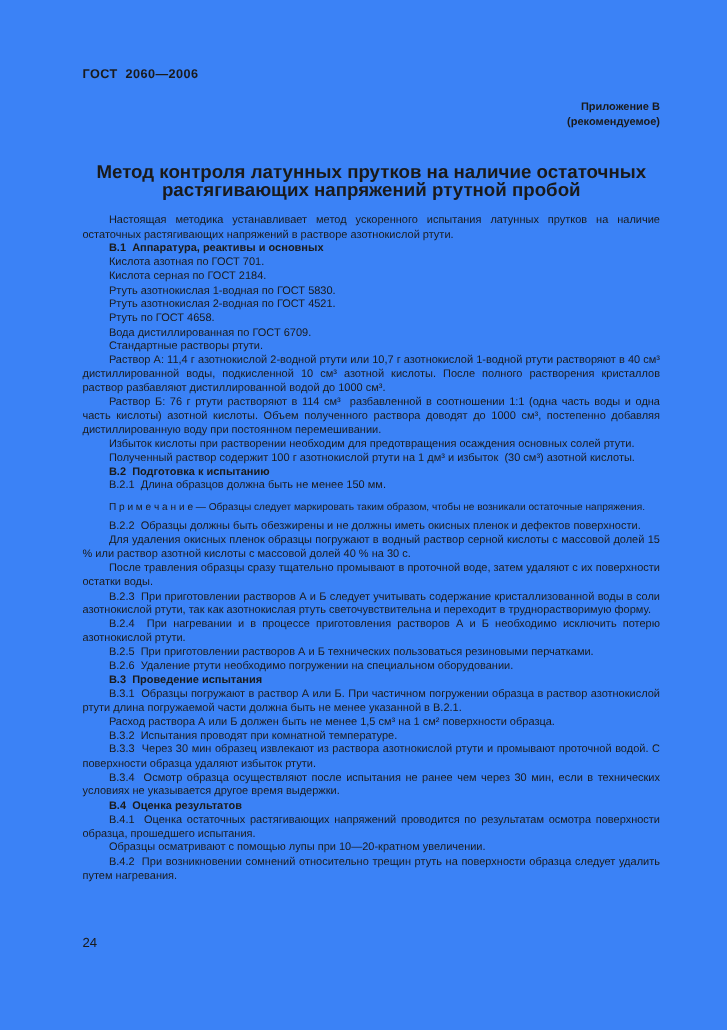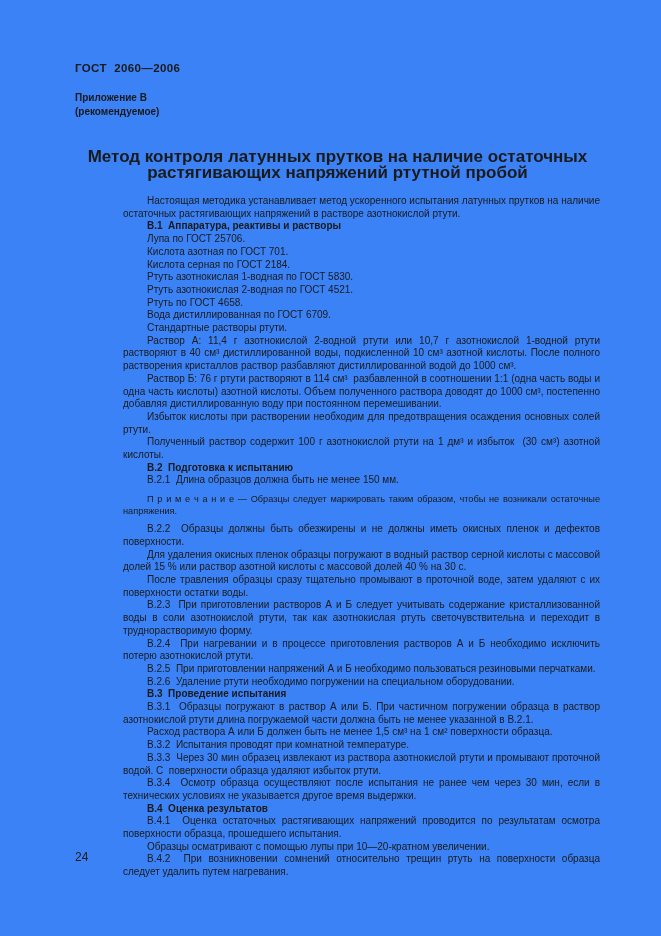--- a/index.html
+++ b/index.html
@@ -19,35 +19,34 @@
     overflow: hidden;
   }
   .doc-number {
     font-size: 11.5px;
     font-weight: bold;
     letter-spacing: 0.4px;
     white-space: pre-wrap;
   }
   .annex {
     margin-top: 17px;
-    text-align: left;
+    text-align: right;
     font-size: 10px;
     font-weight: bold;
     line-height: 14px;
   }
   .title {
     margin: 30px 0 0 0;
     text-align: center;
     font-size: 17px;
     font-weight: bold;
     line-height: 16px;
   }
   .document-body {
     margin-top: 14px;
-    margin-left: 48px;
   }
   .para {
     margin: 0;
     font-size: 10px;
     line-height: 12.7px;
     text-indent: 24px;
     text-align: justify;
     white-space: pre-wrap;
   }
   .para.heading {
@@ -73,42 +72,41 @@
 
   <div class="annex">
     <div>Приложение В</div>
     <div>(рекомендуемое)</div>
   </div>
 
   <h1 class="title">Метод контроля латунных прутков на наличие остаточных растягивающих напряжений ртутной пробой</h1>
 
   <div class="document-body">
       <p class="para text">Настоящая методика устанавливает метод ускоренного испытания латунных прутков на наличие остаточных растягивающих напряжений в растворе азотнокислой ртути.</p>
-      <p class="para heading">В.1  Аппаратура, реактивы и растворы</p>
-      <p class="para text">Лупа по ГОСТ 25706.</p>
+      <p class="para heading">В.1  Аппаратура, реактивы и основных</p>
       <p class="para text">Кислота азотная по ГОСТ 701.</p>
       <p class="para text">Кислота серная по ГОСТ 2184.</p>
       <p class="para text">Ртуть азотнокислая 1-водная по ГОСТ 5830.</p>
       <p class="para text">Ртуть азотнокислая 2-водная по ГОСТ 4521.</p>
       <p class="para text">Ртуть по ГОСТ 4658.</p>
       <p class="para text">Вода дистиллированная по ГОСТ 6709.</p>
       <p class="para text">Стандартные растворы ртути.</p>
       <p class="para text">Раствор А: 11,4 г азотнокислой 2-водной ртути или 10,7 г азотнокислой 1-водной ртути растворяют в 40 см³ дистиллированной воды, подкисленной 10 см³ азотной кислоты. После полного растворения кристаллов раствор разбавляют дистиллированной водой до 1000 см³.</p>
       <p class="para text">Раствор Б: 76 г ртути растворяют в 114 см³  разбавленной в соотношении 1:1 (одна часть воды и одна часть кислоты) азотной кислоты. Объем полученного раствора доводят до 1000 см³, постепенно добавляя дистиллированную воду при постоянном перемешивании.</p>
       <p class="para text">Избыток кислоты при растворении необходим для предотвращения осаждения основных солей ртути.</p>
       <p class="para text">Полученный раствор содержит 100 г азотнокислой ртути на 1 дм³ и избыток  (30 см³) азотной кислоты.</p>
       <p class="para heading">В.2  Подготовка к испытанию</p>
       <p class="para text">В.2.1  Длина образцов должна быть не менее 150 мм.</p>
       <p class="para note">П р и м е ч а н и е — Образцы следует маркировать таким образом, чтобы не возникали остаточные напряжения.</p>
       <p class="para text">В.2.2  Образцы должны быть обезжирены и не должны иметь окисных пленок и дефектов поверхности.</p>
       <p class="para text">Для удаления окисных пленок образцы погружают в водный раствор серной кислоты с массовой долей 15 % или раствор азотной кислоты с массовой долей 40 % на 30 с.</p>
       <p class="para text">После травления образцы сразу тщательно промывают в проточной воде, затем удаляют с их поверхности остатки воды.</p>
       <p class="para text">В.2.3  При приготовлении растворов А и Б следует учитывать содержание кристаллизованной воды в соли азотнокислой ртути, так как азотнокислая ртуть светочувствительна и переходит в труднорастворимую форму.</p>
       <p class="para text">В.2.4  При нагревании и в процессе приготовления растворов А и Б необходимо исключить потерю азотнокислой ртути.</p>
-      <p class="para text">В.2.5  При приготовлении напряжений А и Б необходимо пользоваться резиновыми перчатками.</p>
+      <p class="para text">В.2.5  При приготовлении растворов А и Б технических пользоваться резиновыми перчатками.</p>
       <p class="para text">В.2.6  Удаление ртути необходимо погружении на специальном оборудовании.</p>
       <p class="para heading">В.3  Проведение испытания</p>
       <p class="para text">В.3.1  Образцы погружают в раствор А или Б. При частичном погружении образца в раствор азотнокислой ртути длина погружаемой части должна быть не менее указанной в В.2.1.</p>
       <p class="para text">Расход раствора А или Б должен быть не менее 1,5 см³ на 1 см² поверхности образца.</p>
       <p class="para text">В.3.2  Испытания проводят при комнатной температуре.</p>
       <p class="para text">В.3.3  Через 30 мин образец извлекают из раствора азотнокислой ртути и промывают проточной водой. С  поверхности образца удаляют избыток ртути.</p>
       <p class="para text">В.3.4  Осмотр образца осуществляют после испытания не ранее чем через 30 мин, если в технических условиях не указывается другое время выдержки.</p>
       <p class="para heading">В.4  Оценка результатов</p>
       <p class="para text">В.4.1  Оценка остаточных растягивающих напряжений проводится по результатам осмотра поверхности образца, прошедшего испытания.</p>
       <p class="para text">Образцы осматривают с помощью лупы при 10—20-кратном увеличении.</p>

